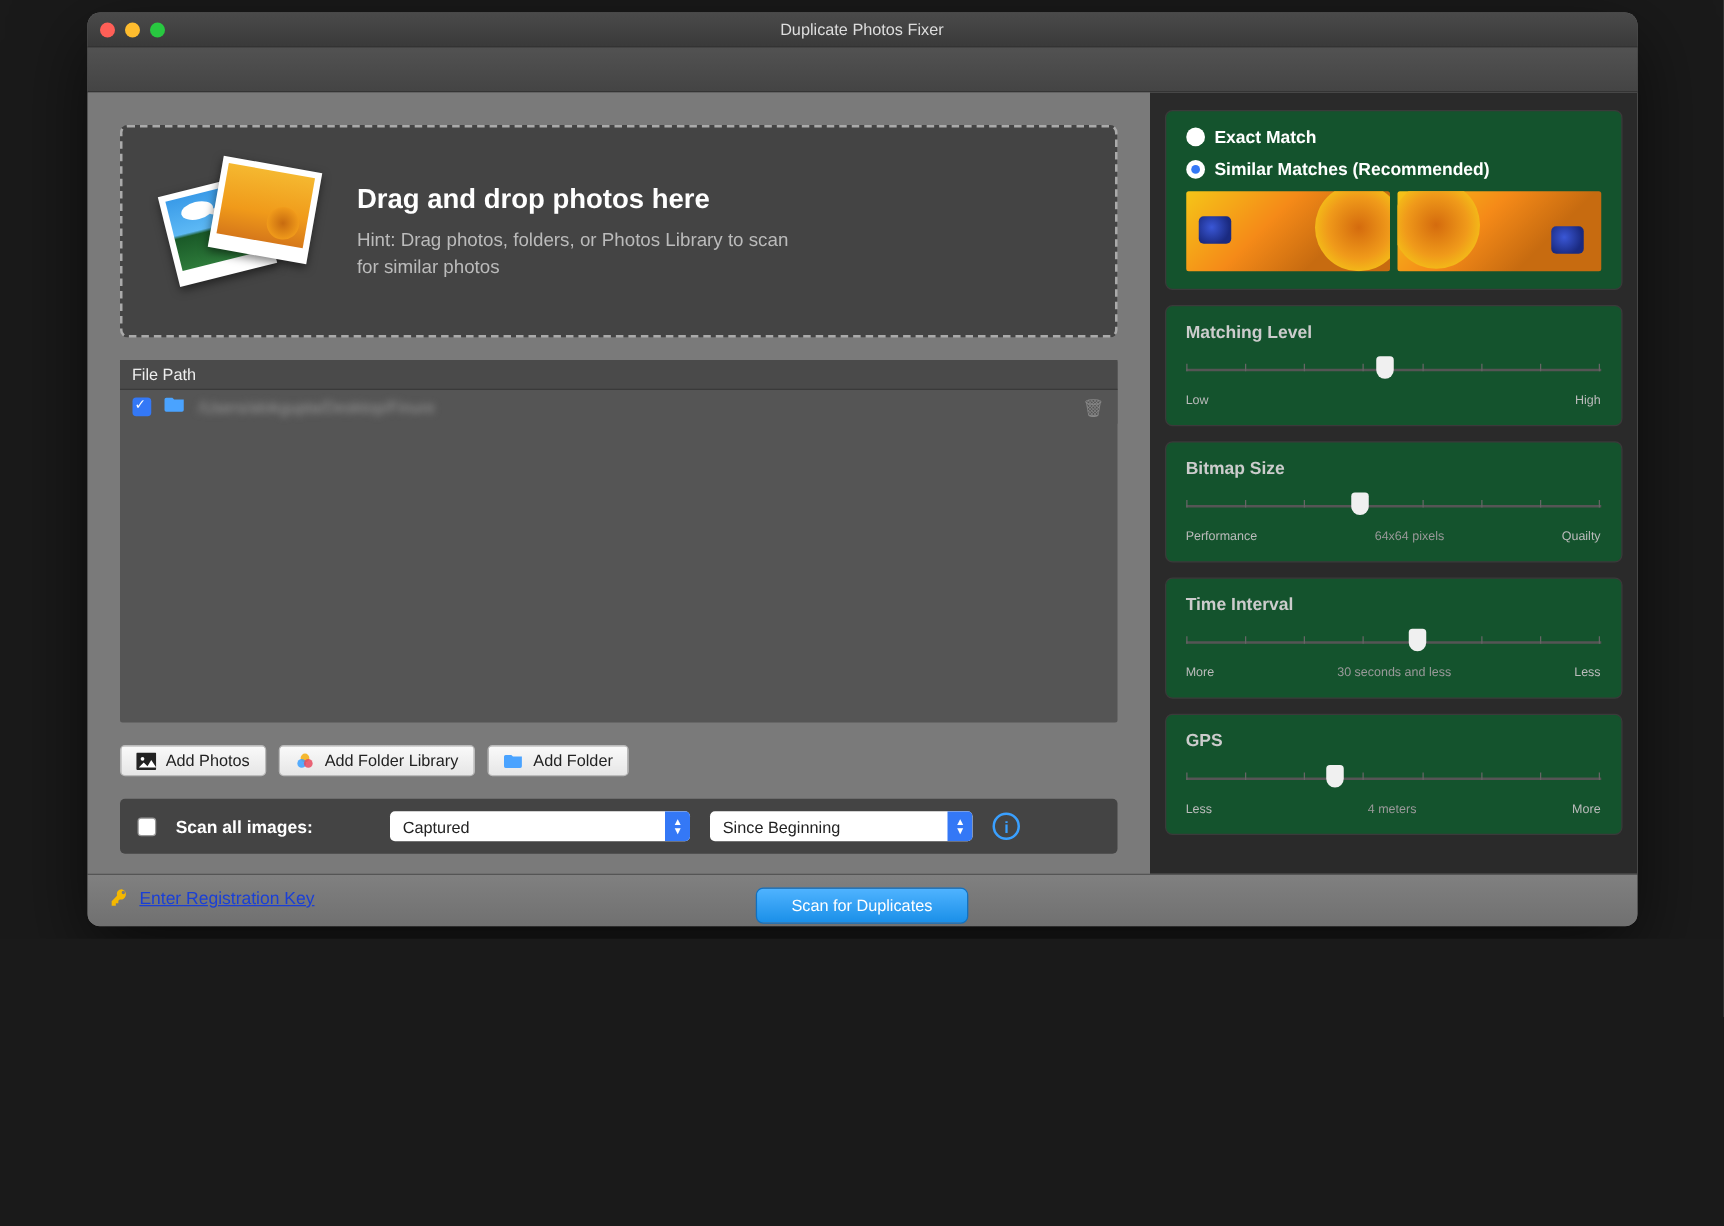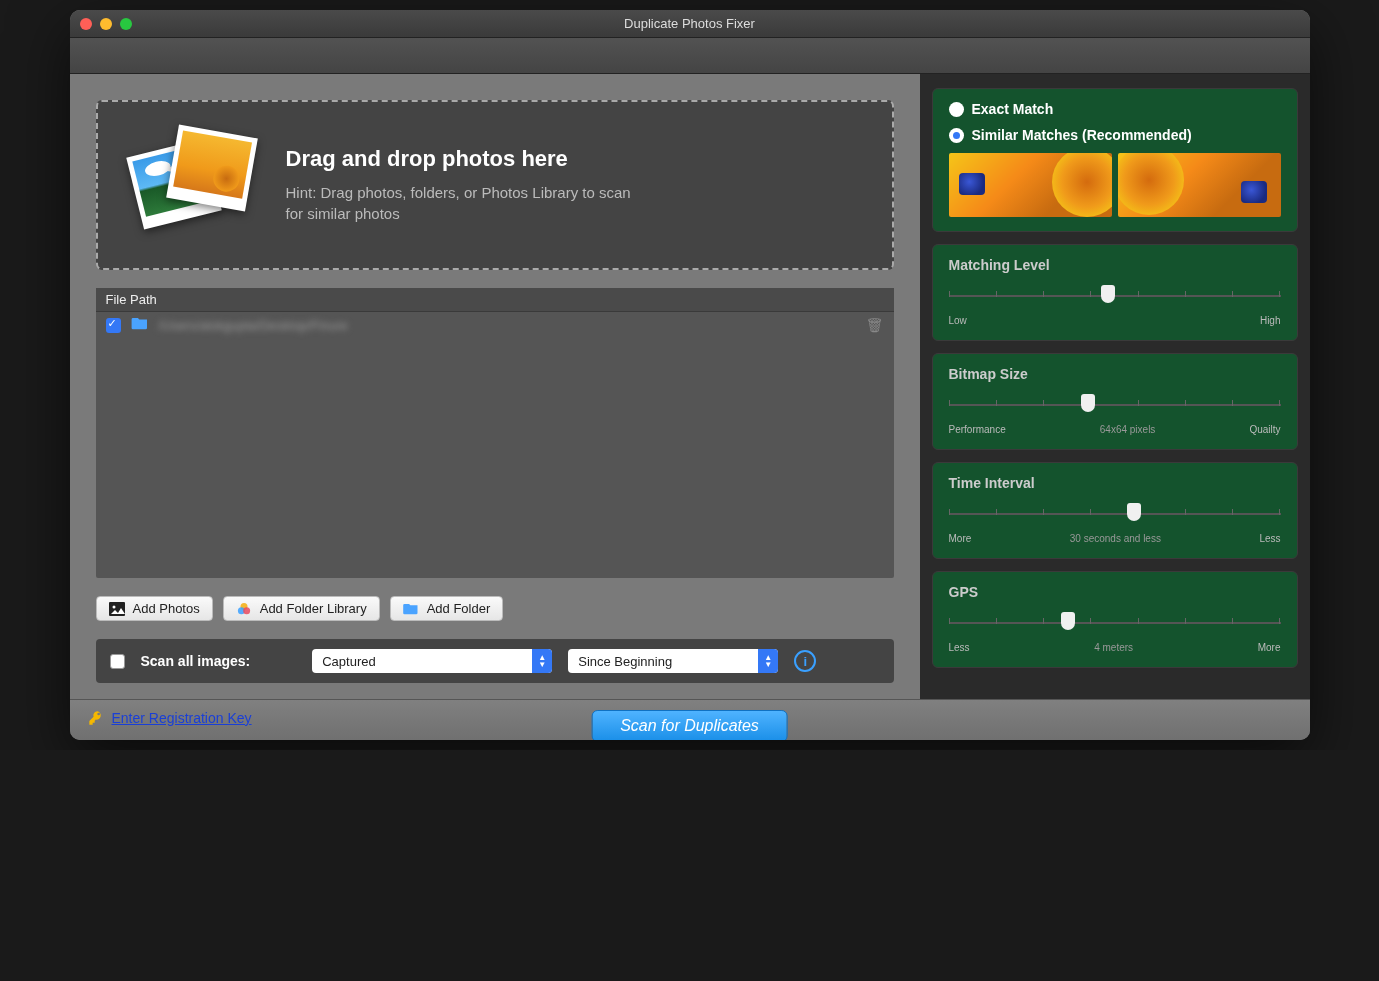--- a/index.html
+++ b/index.html
@@ -260,26 +260,25 @@
     border-top: 1px solid #555;
   }
   .key-icon { color: #f5b800; margin-right: 8px; }
   .reg-link { color: #1a3fd6; text-decoration: underline; font-size: 14px; cursor: pointer; }
   .scan-btn {
     position: absolute;
     left: 50%; transform: translateX(-50%);
     background: linear-gradient(#4fb3ff, #1a8fe8);
     border: 1px solid #1071c2;
     color: #fff;
-    font-size: 16px;
+    font-size: 13px;
     font-weight: 500;
     padding: 6px 28px;
     border-radius: 6px;
     cursor: pointer;
-    font-style: italic;
   }
 
   
   .polaroid {
     position: absolute;
     width: 80px; height: 74px;
     background: #fff;
     box-shadow: 0 3px 8px rgba(0,0,0,0.5);
     padding: 5px 5px 12px;
   }

